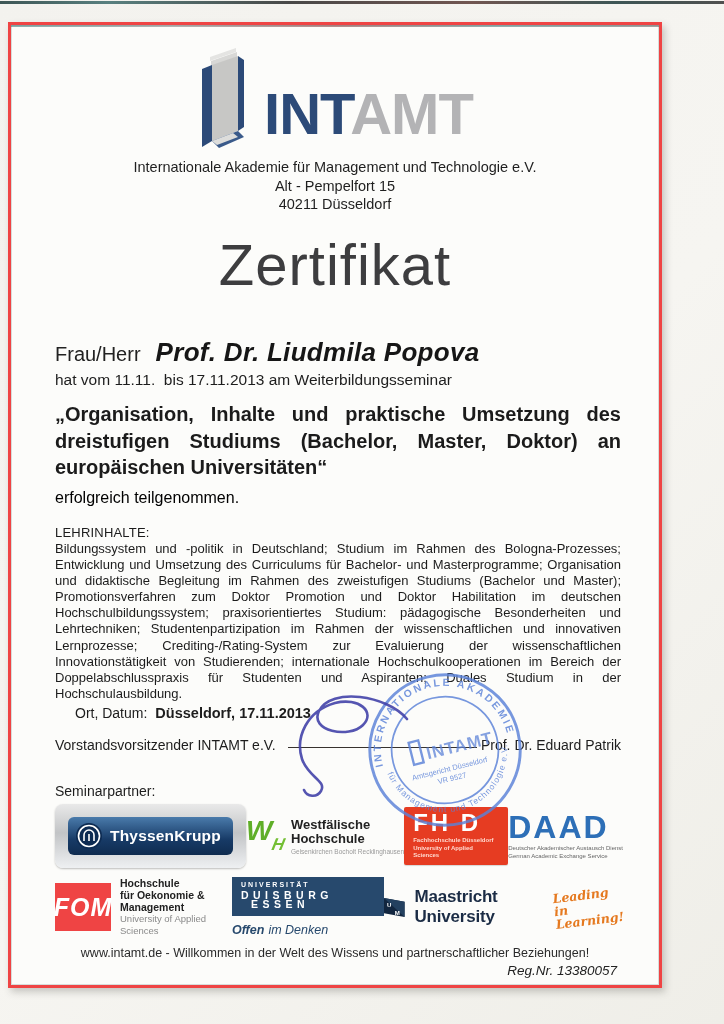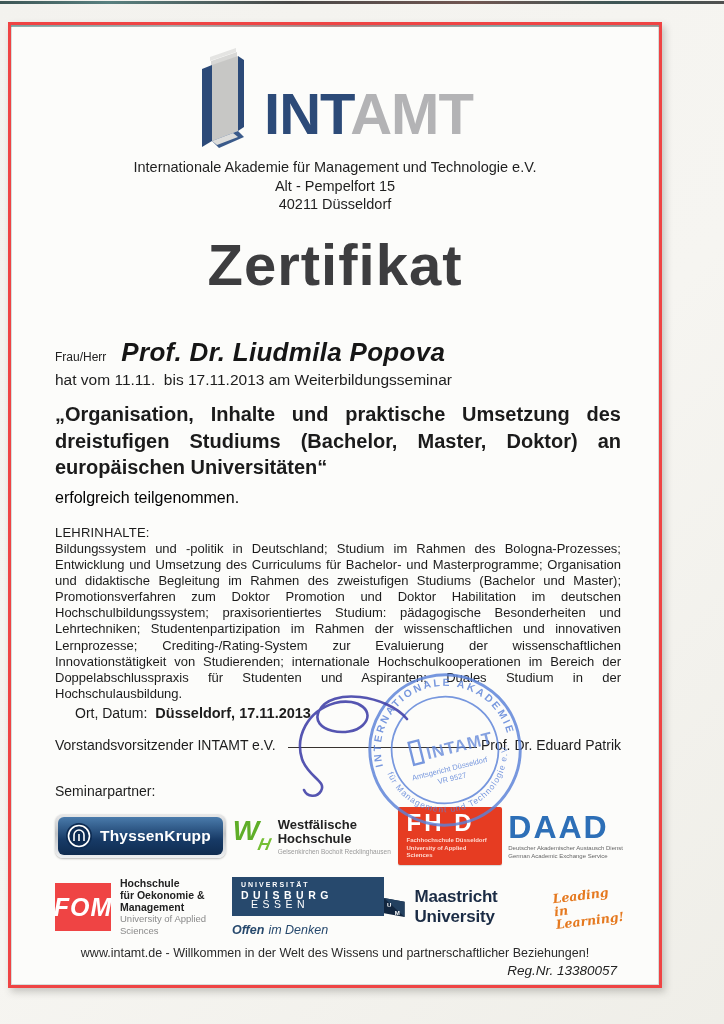--- a/index.html
+++ b/index.html
@@ -30,25 +30,25 @@
   
   .logo-row { position:absolute; top:12px; left:0; width:100%; height:112px;
     display:flex; justify-content:center; align-items:flex-end; gap:15px; }
   .logo-text { font-size:58px; font-weight:600; letter-spacing:-1px; line-height:1;
     padding-bottom:6px; white-space:nowrap; }
   .logo-text .int { color:#2c4a78; }
   .logo-text .amt { color:#b3b3b5; }
   .org-block { position:absolute; top:133px; left:0; width:100%; text-align:center;
     font-size:14.5px; line-height:18.5px; color:#1f1f1f; }
   .cert-title { position:absolute; top:206px; left:0; width:100%; text-align:center;
-    font-size:58px; font-weight:700; color:#3d3d3f; letter-spacing:1px; }
+    font-size:58px; font-weight:400; color:#3d3d3f; letter-spacing:1px; }
   
   .recipient-row { position:absolute; top:312px; left:44px; display:flex;
     align-items:baseline; gap:15px; }
-  .salutation { font-size:12px; color:#222; }
+  .salutation { font-size:20px; color:#222; }
   .recipient-name { font-size:26px; font-weight:700; font-style:italic; color:#161616;
     letter-spacing:.3px; }
   .period-line { position:absolute; top:346px; left:44px; font-size:15.5px; color:#1d1d1d; }
   .seminar-title { position:absolute; top:376px; left:44px; right:38px;
     font-size:20px; font-weight:700; line-height:26.5px; text-align:justify; color:#1b1b1b; }
   .result-line { position:absolute; top:464px; left:44px; font-size:16px; color:#000000; }
   .contents { position:absolute; top:500px; left:44px; right:38px; }
   .contents-heading { font-size:13px; color:#1c1c1c; margin-bottom:1px; letter-spacing:.2px; }
   .contents-body { font-size:13px; line-height:16.1px; text-align:justify; color:#1c1c1c; }
   
@@ -63,21 +63,21 @@
     transform:rotate(-14deg); opacity:.82; pointer-events:none; z-index:3; }
   .stamp-wrap svg text { fill:#5b82d8; font-family:"Liberation Sans",sans-serif; }
   
   .partners-heading { position:absolute; top:758px; left:44px; font-size:14px; color:#1d1d1d; }
   .partners-row { position:absolute; left:44px; right:36px; display:flex;
     justify-content:space-between; align-items:center; }
   .row1 { top:780px; height:62px; }
   .row2 { top:850px; height:64px; }
   
   .tk-outer { background:linear-gradient(180deg,#e9e9e9,#c2c4c6 45%,#eef0f2);
-    border-radius:8px; padding:3px; box-shadow:0 1px 2px rgba(0,0,0,.25); }
+    border-radius:8px; padding:13px; box-shadow:0 1px 2px rgba(0,0,0,.25); }
   .tk-inner { background:linear-gradient(180deg,#4a7bab,#173a66 60%,#0f2c50);
     border-radius:6px; display:flex; align-items:center; gap:7px; padding:5px 12px 5px 7px; }
   .tk-label { color:#fff; font-weight:700; font-size:15.5px; letter-spacing:.2px; }
   
   .wh { display:flex; align-items:center; gap:9px; }
   .wh-mark { position:relative; width:36px; height:34px; }
   .wh-mark .w { position:absolute; left:0; top:-4px; font-size:28px; font-weight:700;
     font-style:italic; color:#5fae28; }
   .wh-mark .h { position:absolute; right:-2px; bottom:-2px; font-size:17px; font-weight:700;
     font-style:italic; color:#74bf34; transform:skewX(-12deg); }
@@ -95,21 +95,21 @@
   .fom { display:flex; align-items:center; gap:9px; }
   .fom-box { width:56px; height:48px; background:#ef4444; color:#fff; display:flex;
     align-items:center; justify-content:center; font-size:25px; font-weight:700;
     font-style:italic; letter-spacing:1px; }
   .fom-text .l1 { font-size:10.5px; font-weight:700; color:#222; line-height:12px; }
   .fom-text .l3 { font-size:9.5px; color:#8a8a8a; line-height:12px; }
   
   .ude-rect { width:152px; background:#27496d; color:#fff; padding:4px 9px 6px; }
   .ude-l1 { font-size:7px; font-weight:700; letter-spacing:2px; }
   .ude-l2 { font-size:10.5px; font-weight:700; letter-spacing:4.5px; margin-top:1px; }
-  .ude-l3 { font-size:10.5px; font-weight:400; letter-spacing:4.5px; margin-top:-3px; margin-left:10px; }
+  .ude-l3 { font-size:10.5px; font-weight:700; letter-spacing:4.5px; margin-top:-3px; margin-left:10px; }
   .ude-tagline { margin-top:7px; font-size:12.5px; font-style:italic; color:#27496d; }
   .ude-tagline b { margin-right:4px; }
   
   .um { display:flex; align-items:center; gap:10px; }
   .um-name { font-size:17px; font-weight:700; color:#1b2c45; letter-spacing:-.2px; }
   .um-tagline { width:76px; transform:rotate(-7deg); color:#e5791f; font-style:italic;
     font-weight:700; font-size:12.5px; line-height:13px;
     font-family:"DejaVu Serif", serif; margin-left:2px; }
   
   .footer-line { position:absolute; top:921px; left:0; width:100%; text-align:center;

